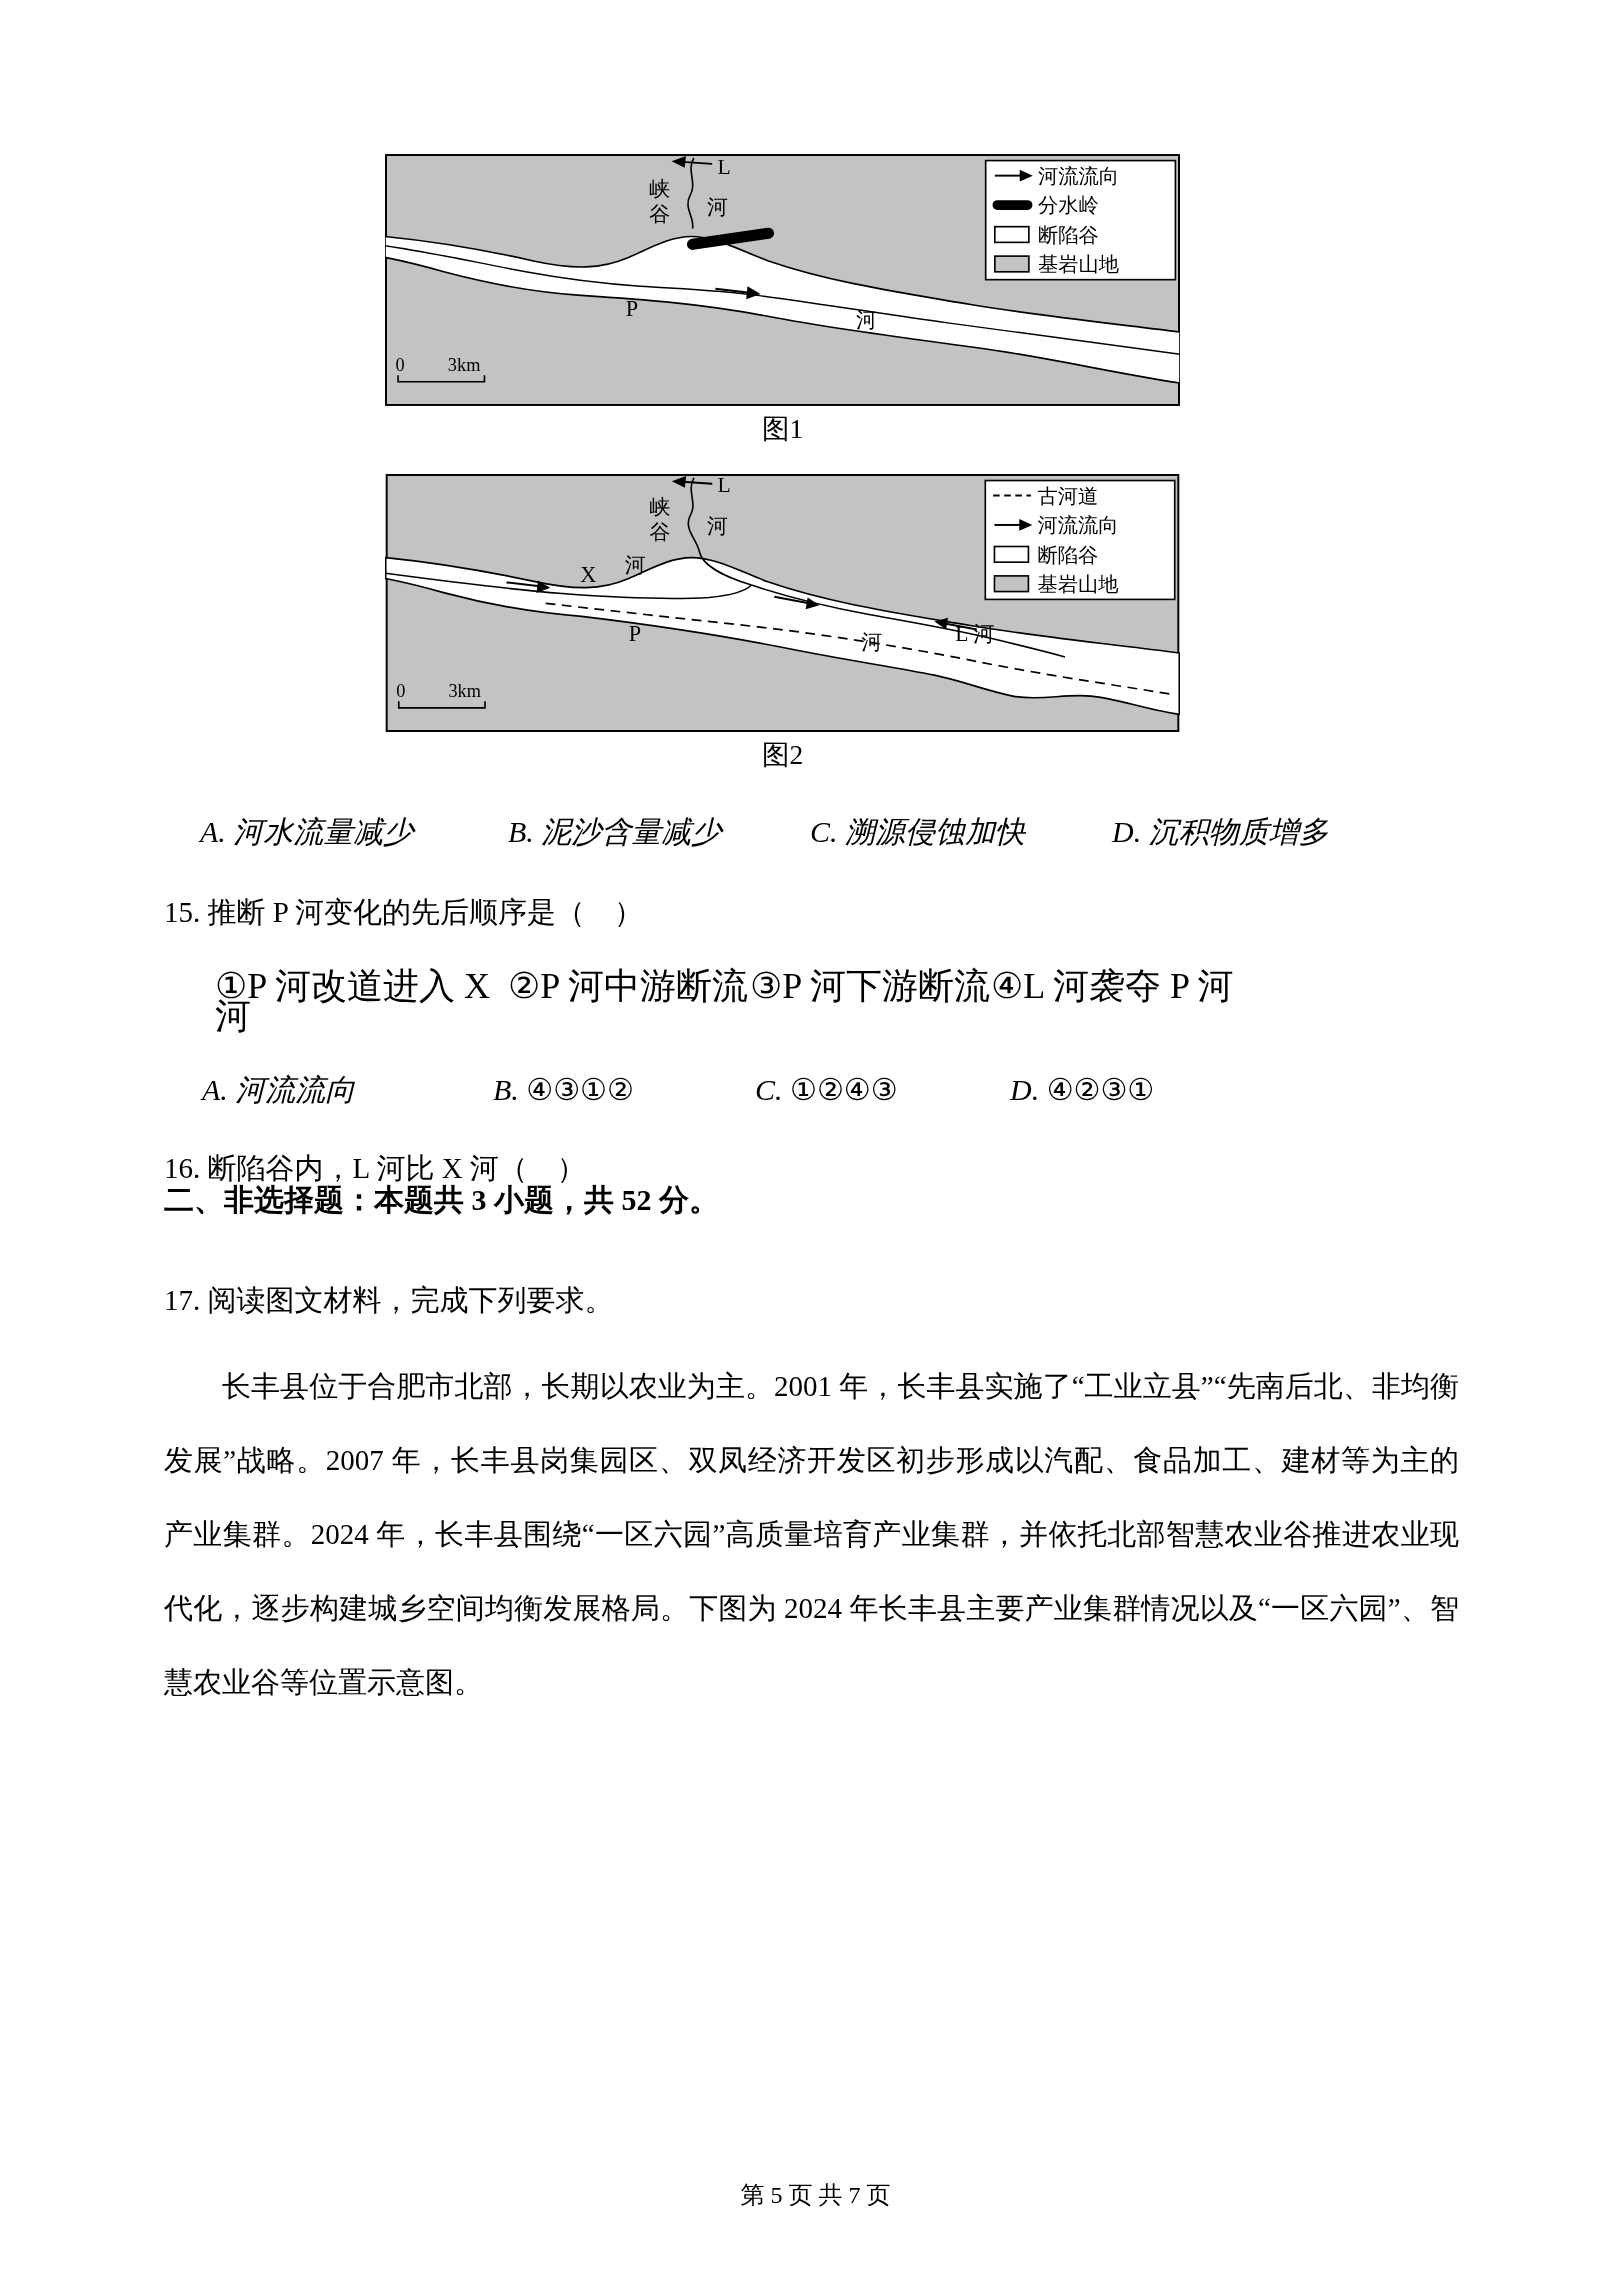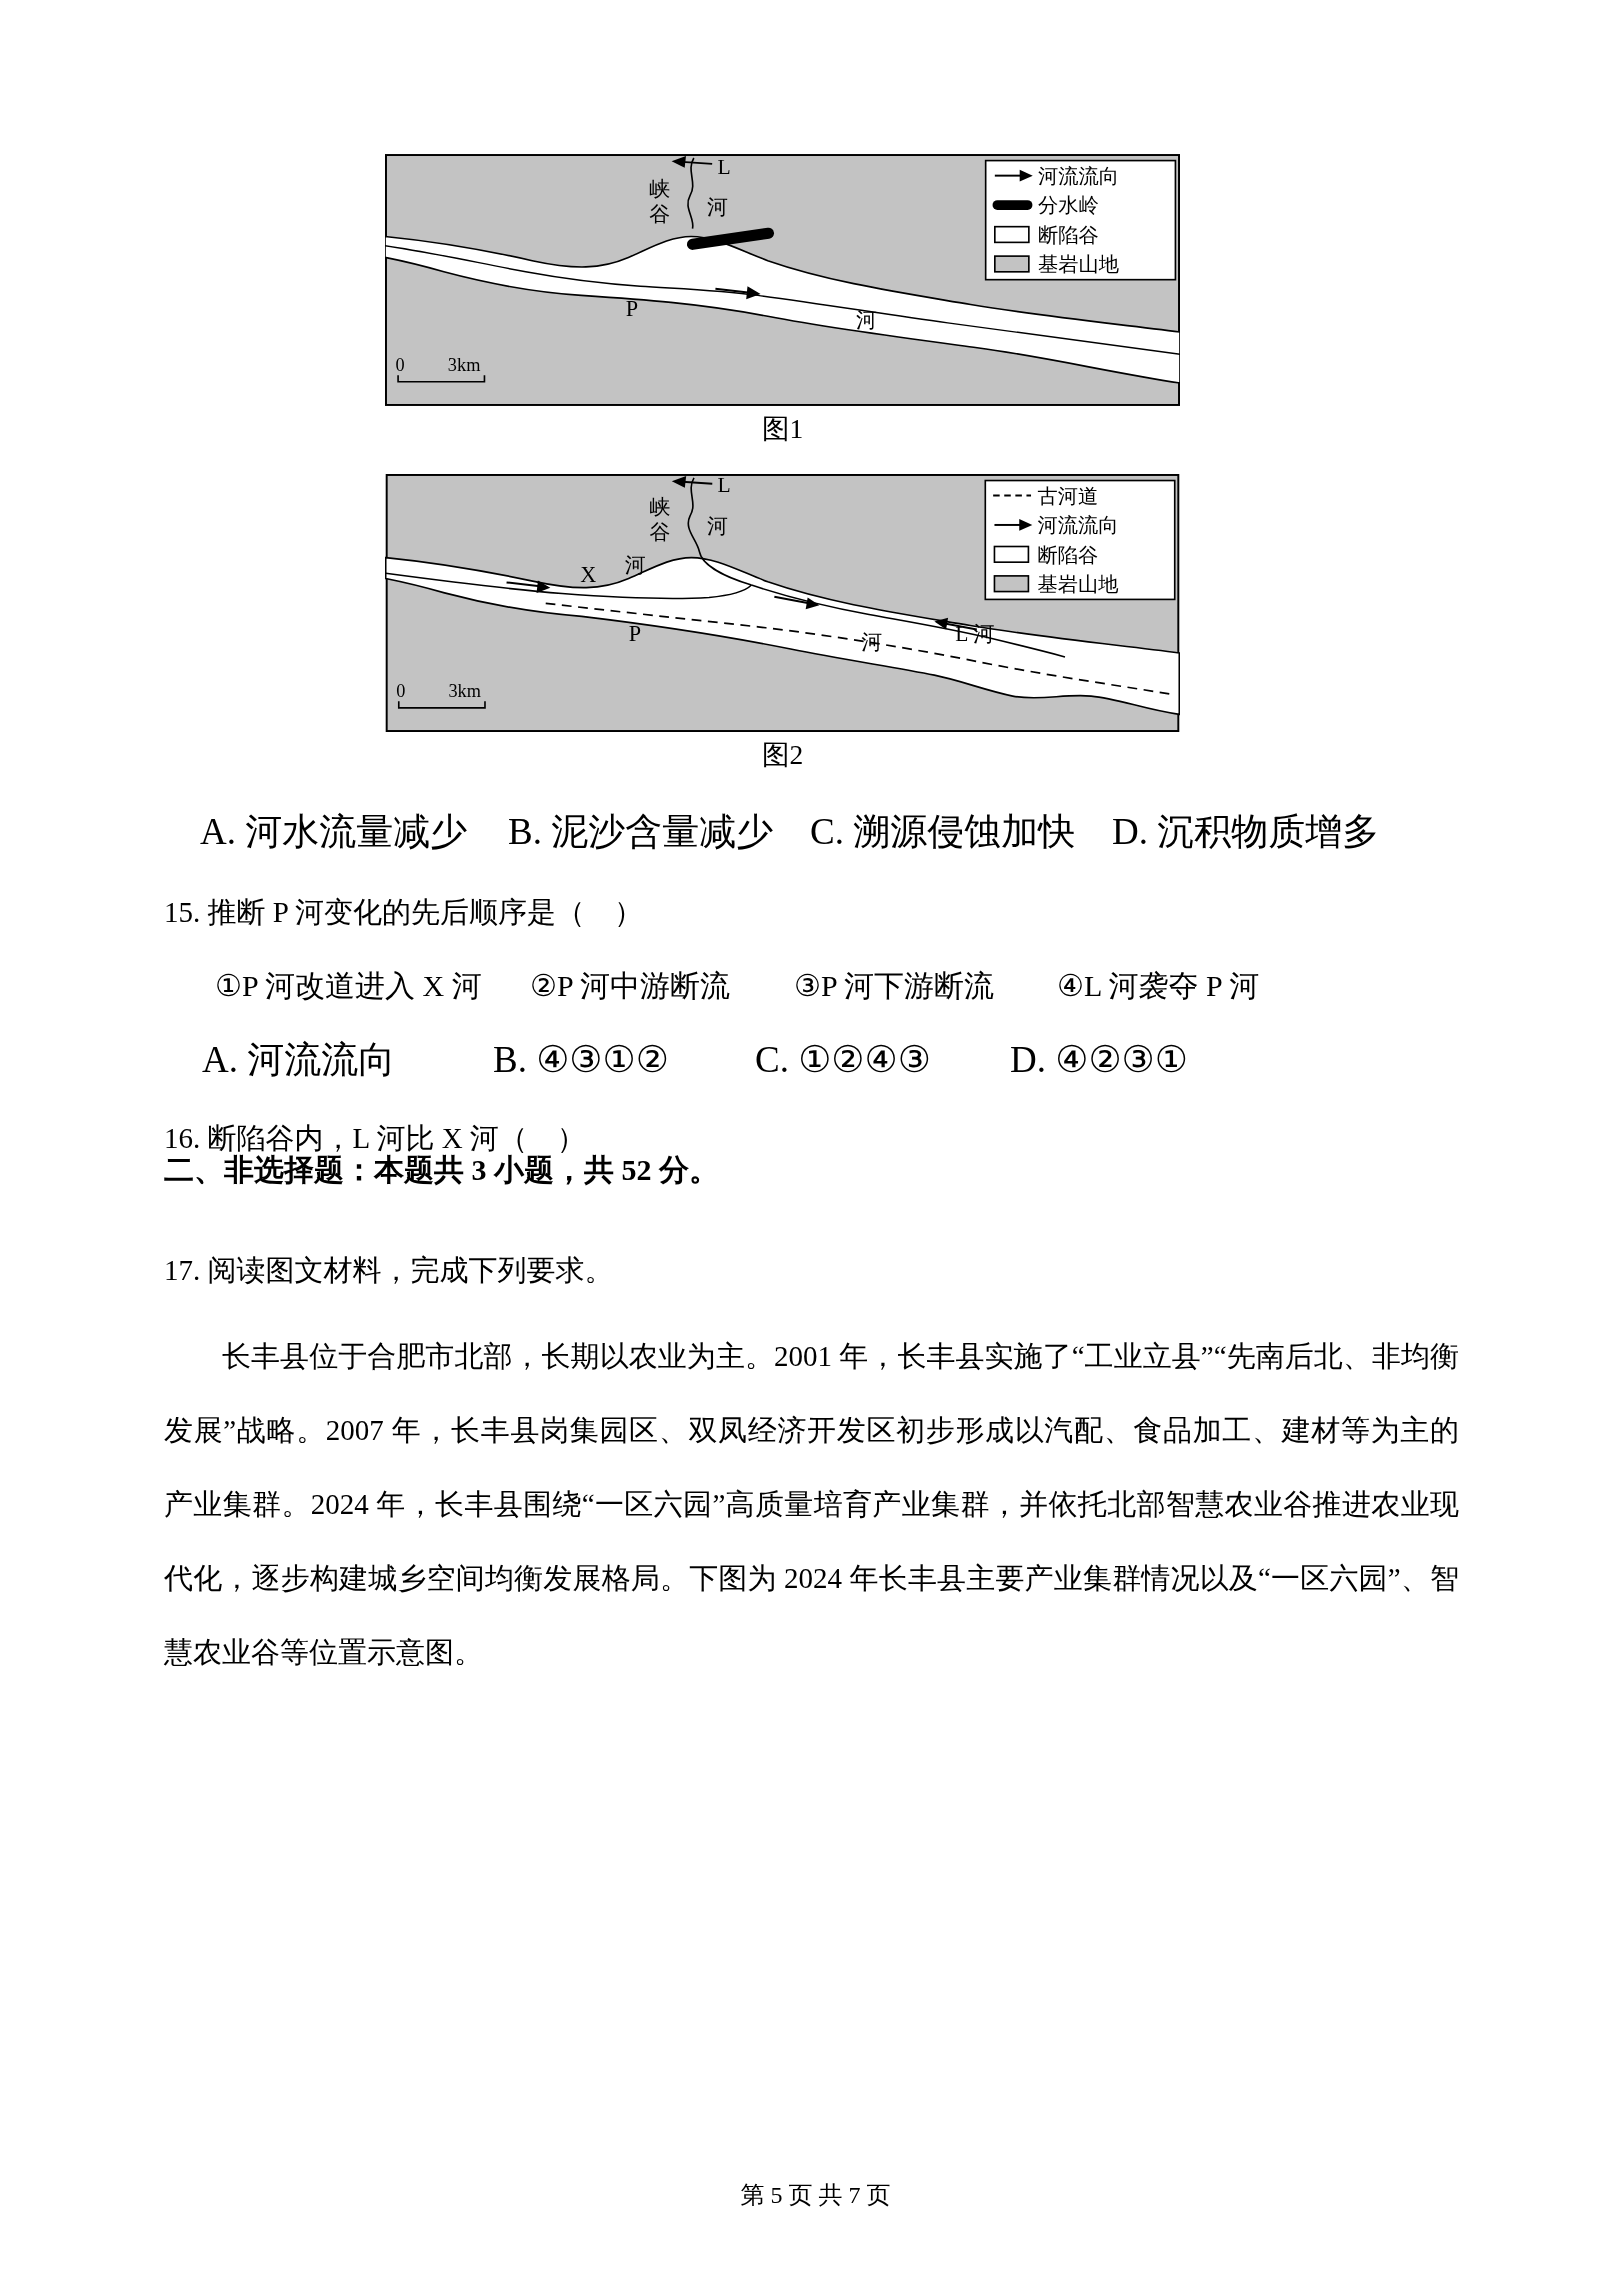--- a/index.html
+++ b/index.html
@@ -26,28 +26,28 @@
   .mt-opt{margin-top:46px;}
   .mt-q15{margin-top:50px;}
   .mt-sub{margin-top:44px;}
   .mt-q16{margin-top:48px;}
   .mt-sec{margin-top:131px;}
   .mt-q17{margin-top:69px;}
   .opt-grid{
     display:grid;
     grid-template-columns:308px 302px 302px auto;
     padding-left:36px;
-    font-size:37px;line-height:30px;
+    font-size:30px;line-height:30px;font-style:italic;
   }
   .opt-grid.narrow{grid-template-columns:291px 262px 255px auto;padding-left:38px;}
   .sub-grid{
     display:grid;
     grid-template-columns:293px 242px 241px auto;
     padding-left:51px;
-    font-size:30px;line-height:30px;gap:22px;
+    font-size:36px;line-height:30px;
   }
   .section-title{font-size:30px;line-height:33px;font-weight:bold;margin:0;}
   .para{
     margin:34px 0 0 0;
     font-size:29px;
     line-height:74px;
     text-align:justify;
     text-indent:2em;
   }
   .footer{

